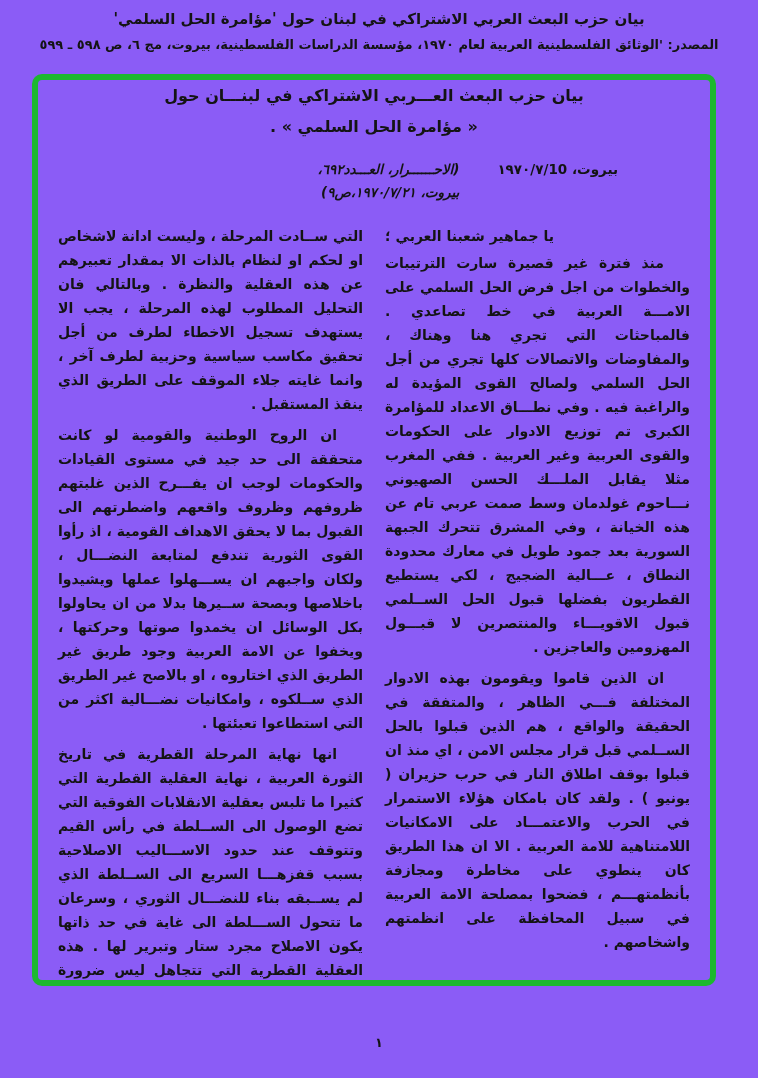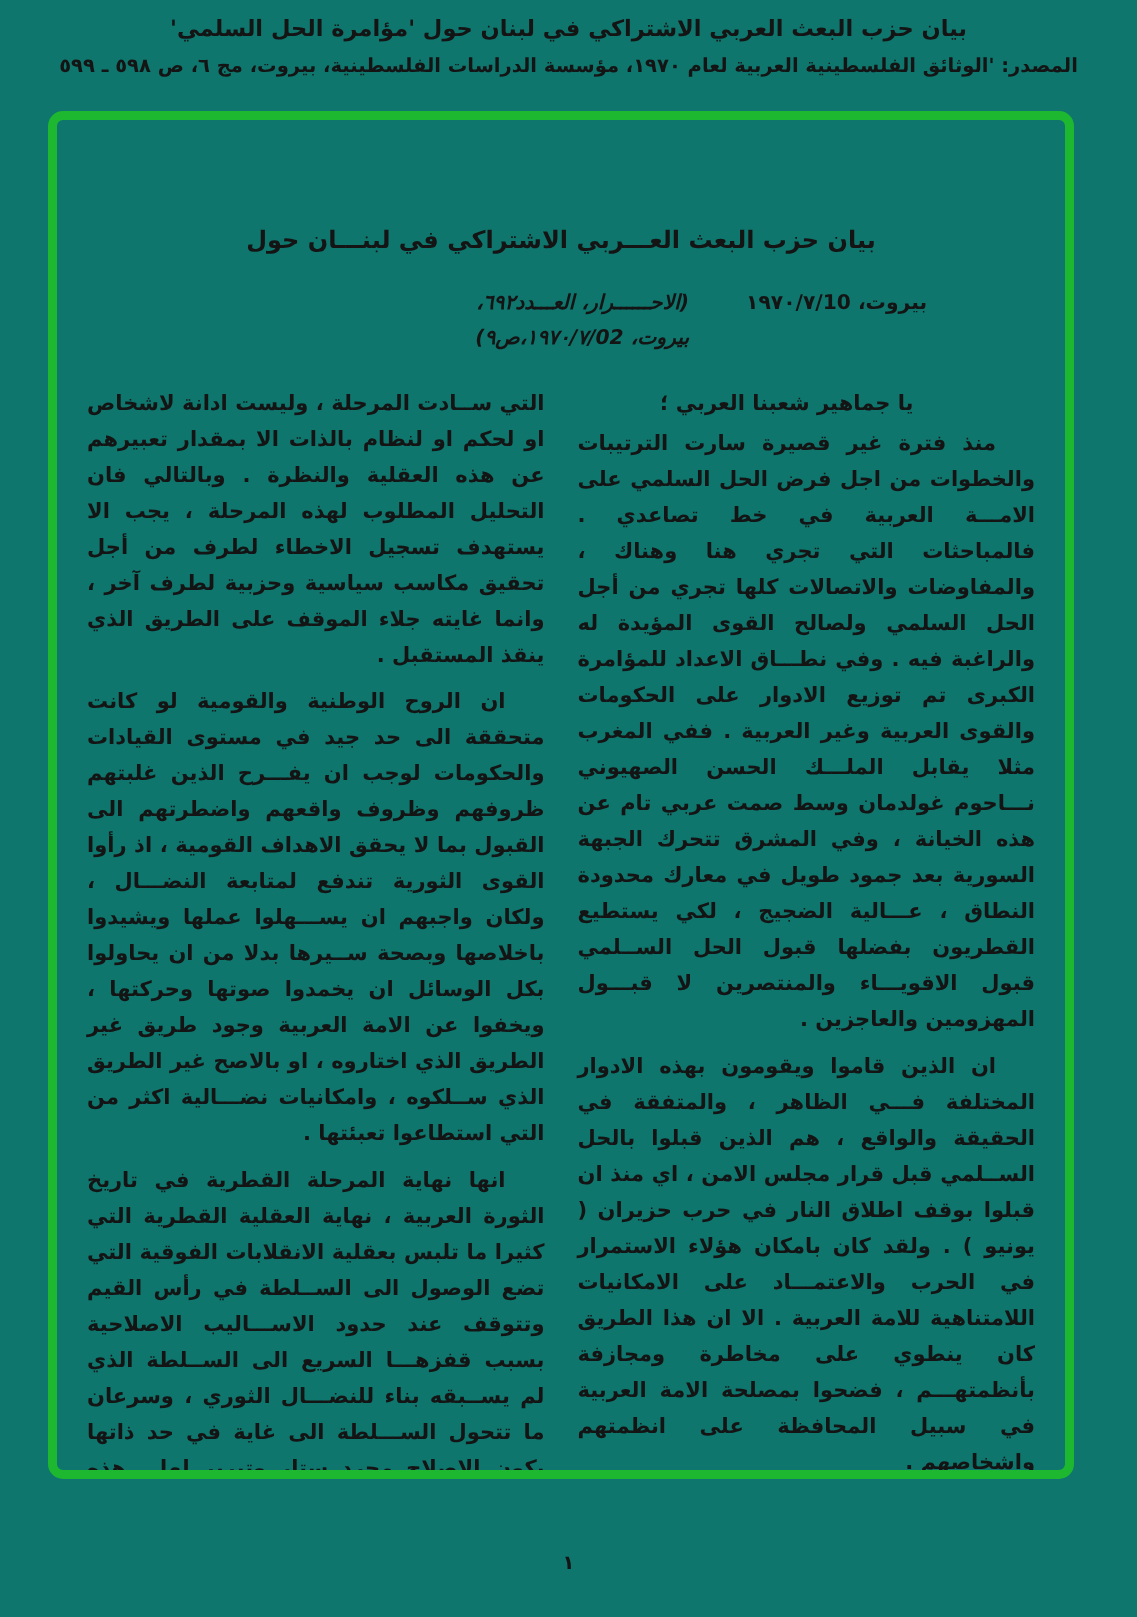--- a/index.html
+++ b/index.html
@@ -1,72 +1,73 @@
 <!DOCTYPE html>
 <html lang="ar"><head>
 <meta charset="utf-8">
 <style>
   html,body{margin:0;padding:0;background:#e8e8e8;}
   .page{
-    position:relative;width:758px;height:1078px;background:#0f766e;
+    position:relative;width:758px;height:1078px;background:#8b5cf6;
     overflow:hidden;margin:0 auto;
     font-family:"DejaVu Sans",sans-serif;color:#141414;
   }
   
   .hdr{position:absolute;top:10px;left:0;right:0;text-align:center;direction:rtl;}
   .hdr-title{font-size:15px;font-weight:bold;letter-spacing:0;}
   .hdr-source{font-size:13px;font-weight:bold;margin-top:9px;}
   
   .frame{
     position:absolute;left:32px;top:74px;width:672px;height:900px;
     border:6px solid #1db82f;border-radius:10px;overflow:hidden;
     direction:rtl;
   }
-  .doc-title{margin-top:64px;text-align:center;font-weight:bold;font-size:16px;line-height:31px;}
+  .doc-title{text-align:center;font-weight:bold;font-size:16px;line-height:31px;}
   .date-row{
     display:flex;direction:rtl;align-items:flex-start;
     padding:16px 92px 0 0;gap:38px;font-weight:bold;font-size:13.5px;line-height:23px;
   }
   .citation div{white-space:nowrap;font-style:italic;}
   .body{
     display:flex;direction:rtl;gap:22px;
     padding:20px 20px 0 20px;
     font-size:14px;font-weight:bold;line-height:24px;
     text-align:justify;
   }
   .col{flex:1 1 0;min-width:0;}
   .col p{margin:0 0 7px 0;text-indent:26px;}
   .col p.cont{text-indent:0;}
-  .col p.salute{text-indent:26px;text-align:center;margin-bottom:3px;}
+  .col p.salute{text-indent:26px;text-align:left;margin-bottom:3px;}
   .pagenum{
     position:absolute;left:0;right:0;bottom:28px;text-align:center;
     font-size:13px;font-weight:bold;
   }
 </style>
 </head>
 <body>
 
 <div class="page" style="color: rgb(20, 20, 20);">
 
   <div class="hdr">
     <div class="hdr-title">بيان حزب البعث العربي الاشتراكي في لبنان حول 'مؤامرة الحل السلمي'</div>
     <div class="hdr-source">المصدر: 'الوثائق الفلسطينية العربية لعام ١٩٧٠، مؤسسة الدراسات الفلسطينية، بيروت، مج ٦، ص ٥٩٨ ـ ٥٩٩</div>
   </div>
 
   <div class="frame" style="border-color: rgb(29, 184, 47);">
 
     <div class="doc-title">
       <div>بيان حزب البعث العـــربي الاشتراكي في لبنـــان حول</div>
+      <div>« مؤامرة الحل السلمي » .</div>
     </div>
 
     <div class="date-row">
       <div class="dateline">بيروت، ١٩٧٠/٧/10</div>
       <div class="citation">
         <div>(الاحــــــرار، العـــدد٦٩٢،</div>
-        <div>بيروت، ١٩٧٠/٧/02،ص٩)</div>
+        <div>بيروت، ١٩٧٠/٧/٢١،ص٩)</div>
       </div>
     </div>
 
     <div class="body">
       <div class="col">
         <p class="salute">يا جماهير شعبنا العربي ؛</p>
         <p>منذ فترة غير قصيرة سارت الترتيبات والخطوات من اجل فرض الحل السلمي على الامـــة العربية في خط تصاعدي . فالمباحثات التي تجري هنا وهناك ، والمفاوضات والاتصالات كلها تجري من أجل الحل السلمي ولصالح القوى المؤيدة له والراغبة فيه . وفي نطـــاق الاعداد للمؤامرة الكبرى تم توزيع الادوار على الحكومات والقوى العربية وغير العربية . ففي المغرب مثلا يقابل الملـــك الحسن الصهيوني نـــاحوم غولدمان وسط صمت عربي تام عن هذه الخيانة ، وفي المشرق تتحرك الجبهة السورية بعد جمود طويل في معارك محدودة النطاق ، عـــالية الضجيج ، لكي يستطيع القطريون بفضلها قبول الحل الســلمي قبول الاقويـــاء والمنتصرين لا قبـــول المهزومين والعاجزين .</p>
         <p>ان الذين قاموا ويقومون بهذه الادوار المختلفة فـــي الظاهر ، والمتفقة في الحقيقة والواقع ، هم الذين قبلوا بالحل الســلمي قبل قرار مجلس الامن ، اي منذ ان قبلوا بوقف اطلاق النار في حرب حزيران ( يونيو ) . ولقد كان بامكان هؤلاء الاستمرار في الحرب والاعتمـــاد على الامكانيات اللامتناهية للامة العربية . الا ان هذا الطريق كان ينطوي على مخاطرة ومجازفة بأنظمتهـــم ، فضحوا بمصلحة الامة العربية في سبيل المحافظة على انظمتهم واشخاصهم .</p>
 
       </div>

